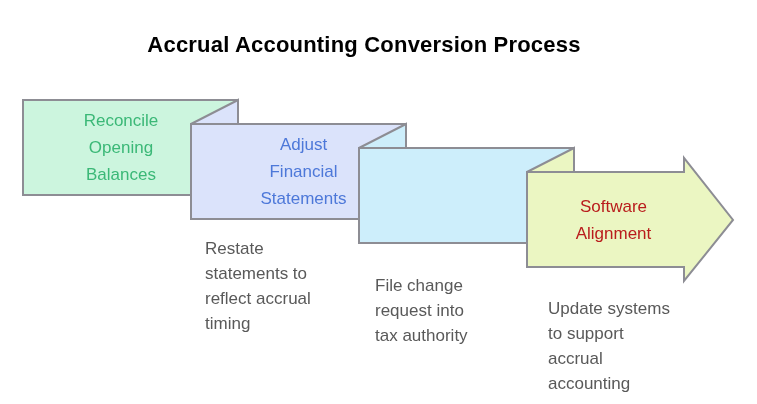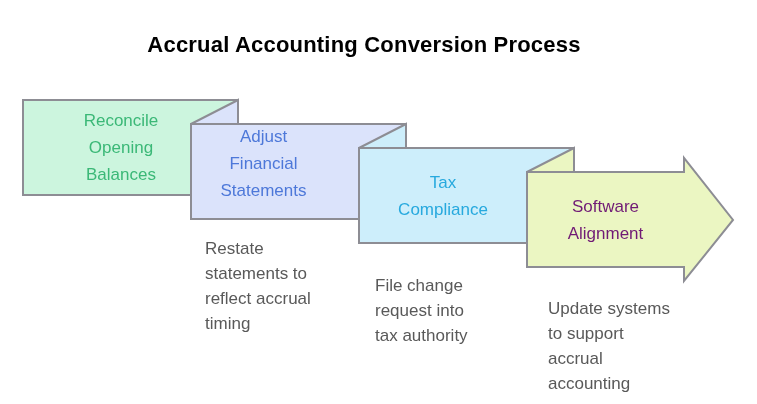--- a/index.html
+++ b/index.html
@@ -47,21 +47,21 @@
     line-height: 27px;
   }
   .step-desc {
     position: absolute;
     white-space: pre-line;
     font-size: 17px;
     line-height: 25px;
     color: #595959;
   }
   .lbl-1 { left: 37px;  top: 100px; width: 168px; height: 95px; }
-  .lbl-2 { left: 191px; top: 116px; width: 145px; height: 95px; }
+  .lbl-2 { left: 191px; top: 124px; width: 145px; height: 95px; padding-left: 40px; }
   .lbl-3 { left: 359px; top: 148px; width: 168px; height: 95px; }
   .lbl-4 { left: 527px; top: 172px; width: 157px; height: 95px; }
   .dsc-1 { left: 38px;  top: 224px; }
   .dsc-2 { left: 205px; top: 236px; }
   .dsc-3 { left: 375px; top: 273px; }
   .dsc-4 { left: 548px; top: 296px; }
 </style>
 </head>
 <body>
 
@@ -90,23 +90,21 @@
       <polygon class="shape" points="527,172 684,172 684,158 733,220 684,281 684,267 527,267" fill="#ebf6c2"></polygon>
     </g>
   </svg>
 
   <div class="step-label lbl-1" style="color: rgb(59, 184, 119);">Reconcile
 Opening
 Balances</div>
   <div class="step-label lbl-2" style="color: rgb(77, 120, 217);">Adjust
 Financial
 Statements</div>
-  <div class="step-label lbl-3" style="color: rgb(39, 169, 222);">Tax
-Compliance</div>
-  <div class="step-label lbl-4" style="color: #701a75;">Software
+  <div class="step-label lbl-4" style="color: #b91c1c; margin-left: 8px;">Software
 Alignment</div>
 
   <div class="step-desc dsc-2" style="color: rgb(89, 89, 89);">Restate
 statements to
 reflect accrual
 timing</div>
   <div class="step-desc dsc-3" style="color: rgb(89, 89, 89);">File change
 request into
 tax authority</div>
   <div class="step-desc dsc-4" style="color: rgb(89, 89, 89);">Update systems

